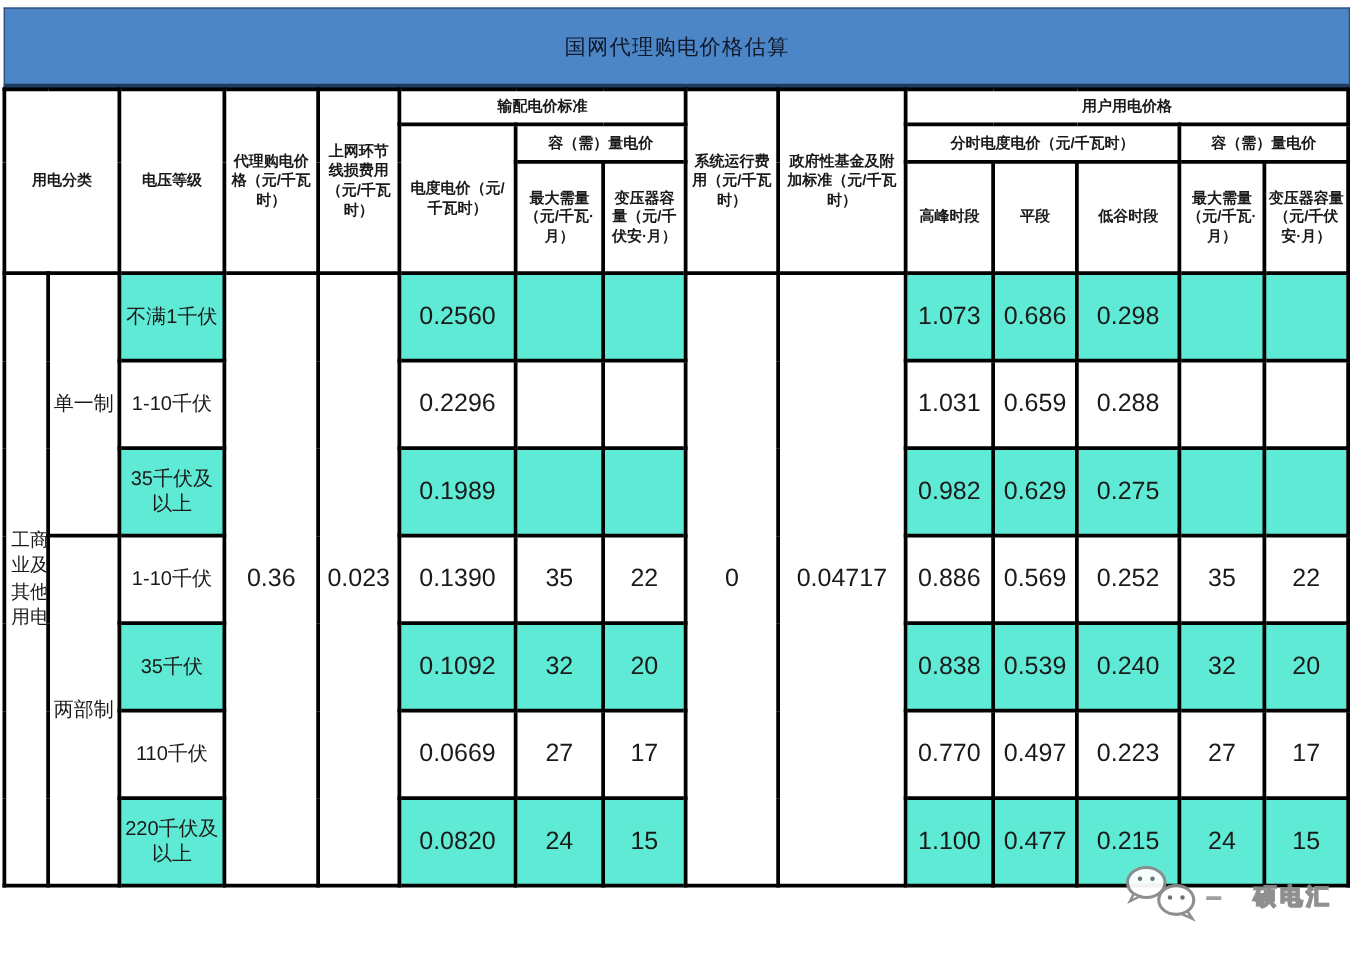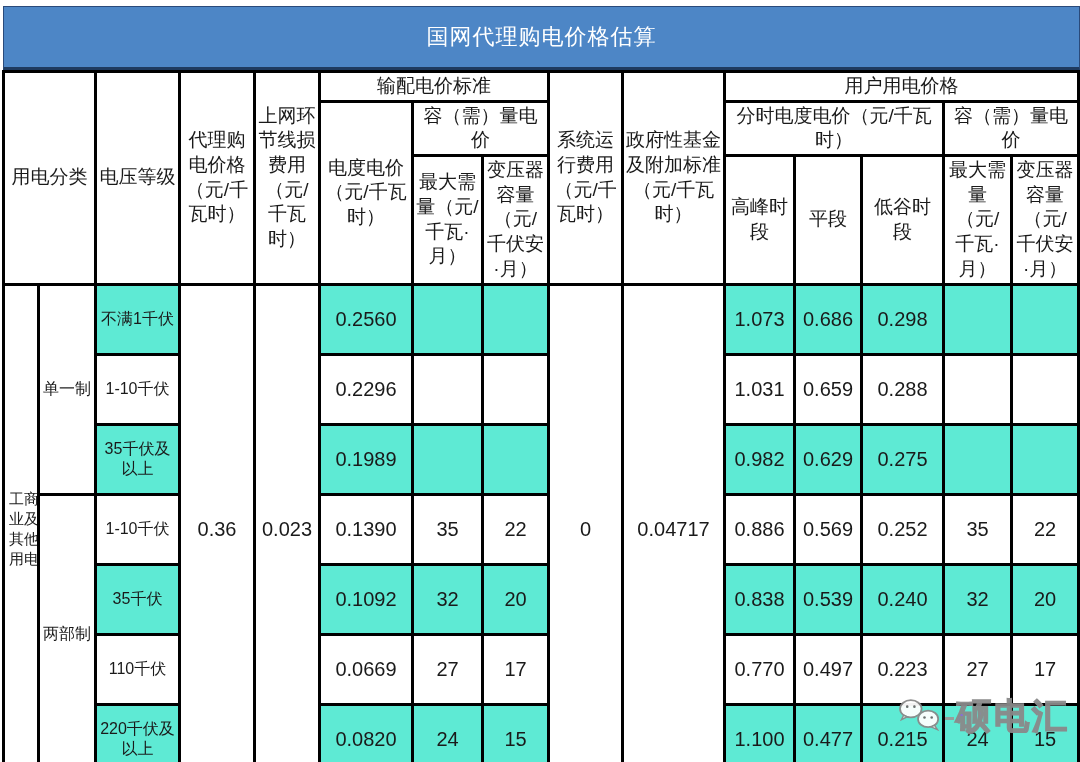--- a/index.html
+++ b/index.html
@@ -7,34 +7,34 @@
   body { position:relative; font-family:"Liberation Sans","DejaVu Sans",sans-serif; color:#1a1a1a; }
 
   .title-bar {
     position:absolute; left:3px; top:6px; width:1077px; height:65px;
     background:#4d86c6;
     border:1px solid #2a4a7a;
     border-bottom:4px solid #1e3a5f;
     display:flex; align-items:center; justify-content:center;
   }
   .title-bar .title-text {
-    color:#ffffff; font-size:22px; letter-spacing:1px;
+    color:#0f172a; font-size:17px; letter-spacing:1px;
   }
 
   table.price-table {
     position:absolute; left:2px; top:70px; width:1075px;
     border-collapse:collapse; table-layout:fixed;
   }
   .price-table th, .price-table td {
     border:3px solid #000000;
     text-align:center; vertical-align:middle;
     overflow:hidden;
   }
   .price-table thead th {
-    font-weight:normal; font-size:19px; line-height:1.3;
+    font-weight:bold; font-size:12px; line-height:1.3;
     padding:1px 2px; background:#ffffff;
   }
   .price-table tbody td { font-size:20px; padding:1px 2px; background:#ffffff; }
   .price-table tbody td.v-label { font-size:16px; line-height:1.25; }
   .price-table tbody td.sys-label { font-size:16px;text-align:center; }
   .price-table tbody td.shaded { background:#5eead4; }
   .price-table tr.hr1 { height:28px; }
   .price-table tr.hr2 { height:30px; }
   .price-table tr.hr3 { height:89px; }
   .price-table tbody tr { height:70px; }
@@ -44,23 +44,23 @@
   }
 
   .watermark {
     position:absolute; left:895px; top:688px; width:175px; height:55px;
     display:flex; align-items:center; opacity:0.95; pointer-events:none;
   }
   .watermark .wm-dash {
     width:12px; height:0; border-top:3px solid #9a9a9a; margin:6px 2px 0 0;
   }
   .watermark .wm-text {
-    font-size:35px; font-weight:bold; letter-spacing:3px;
+    font-size:18px; font-weight:bold; letter-spacing:3px;
     color:#8b5cf6; -webkit-text-stroke:1.5px #8a8a8a;
-    text-shadow:0 0 1px #aaaaaa; margin-top:2px; white-space:nowrap;
+    text-shadow:0 0 1px #aaaaaa; margin-top:2px; white-space:nowrap;margin-left:24px;
   }
 </style>
 </head>
 <body>
 
 <div class="title-bar">
   <span class="title-text">国网代理购电价格估算</span>
 </div>
 
 <table class="price-table">

